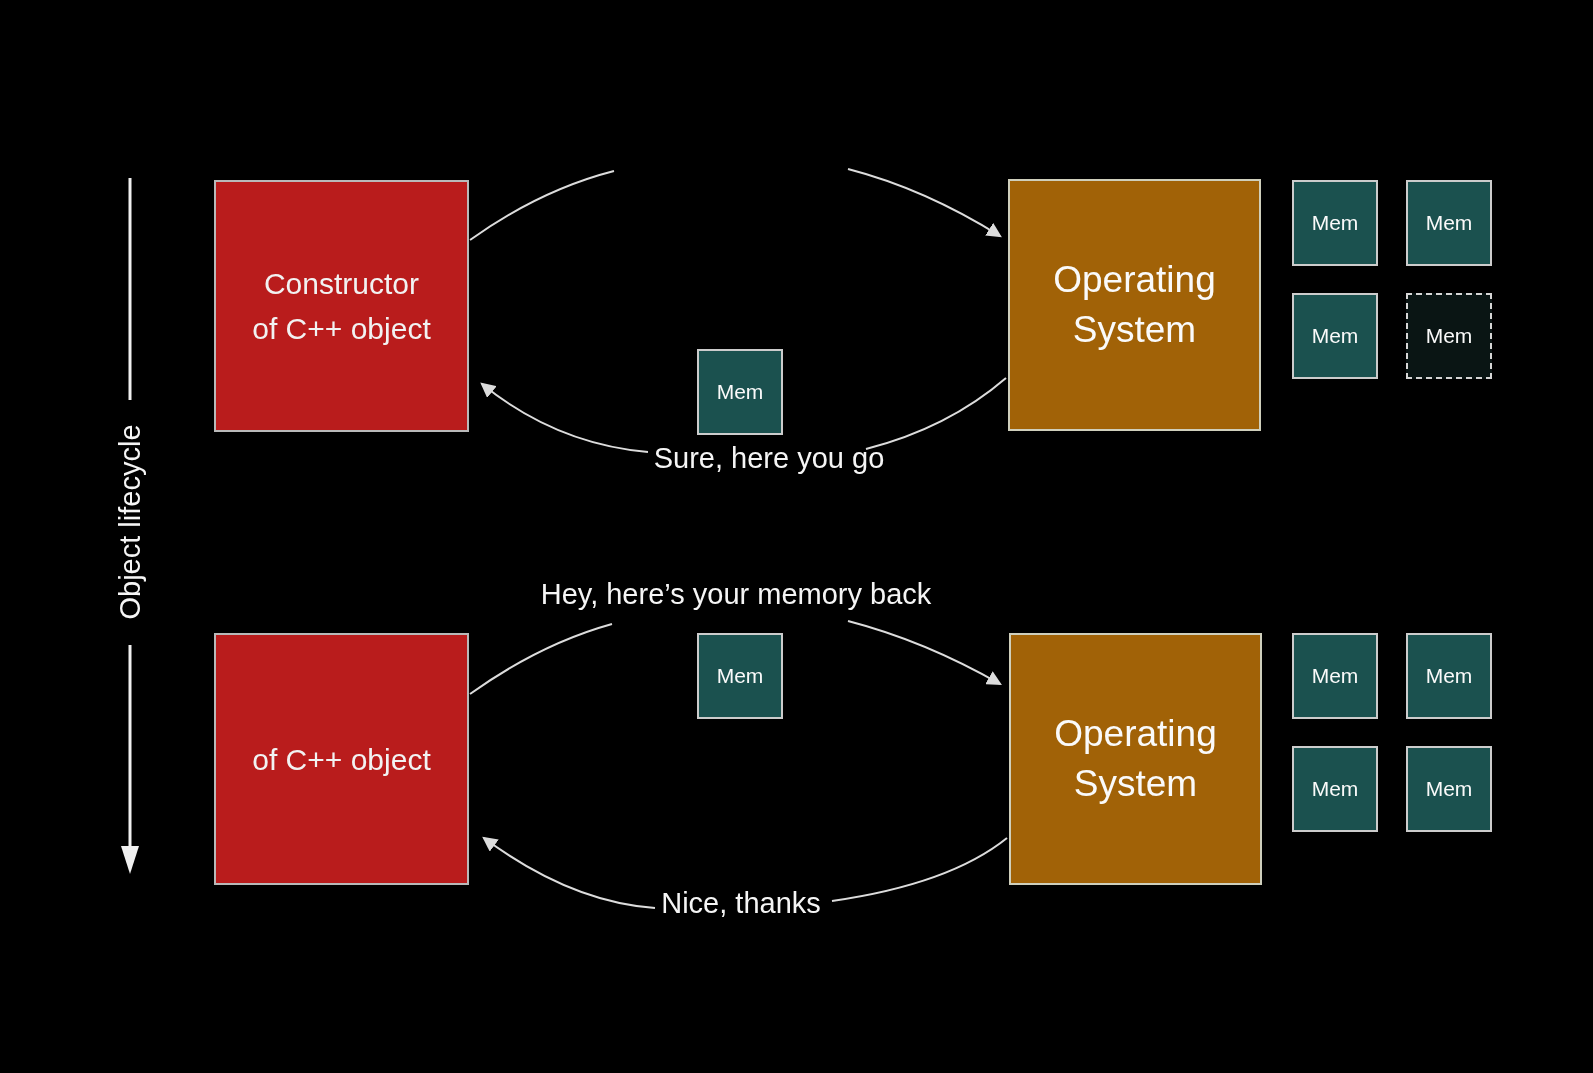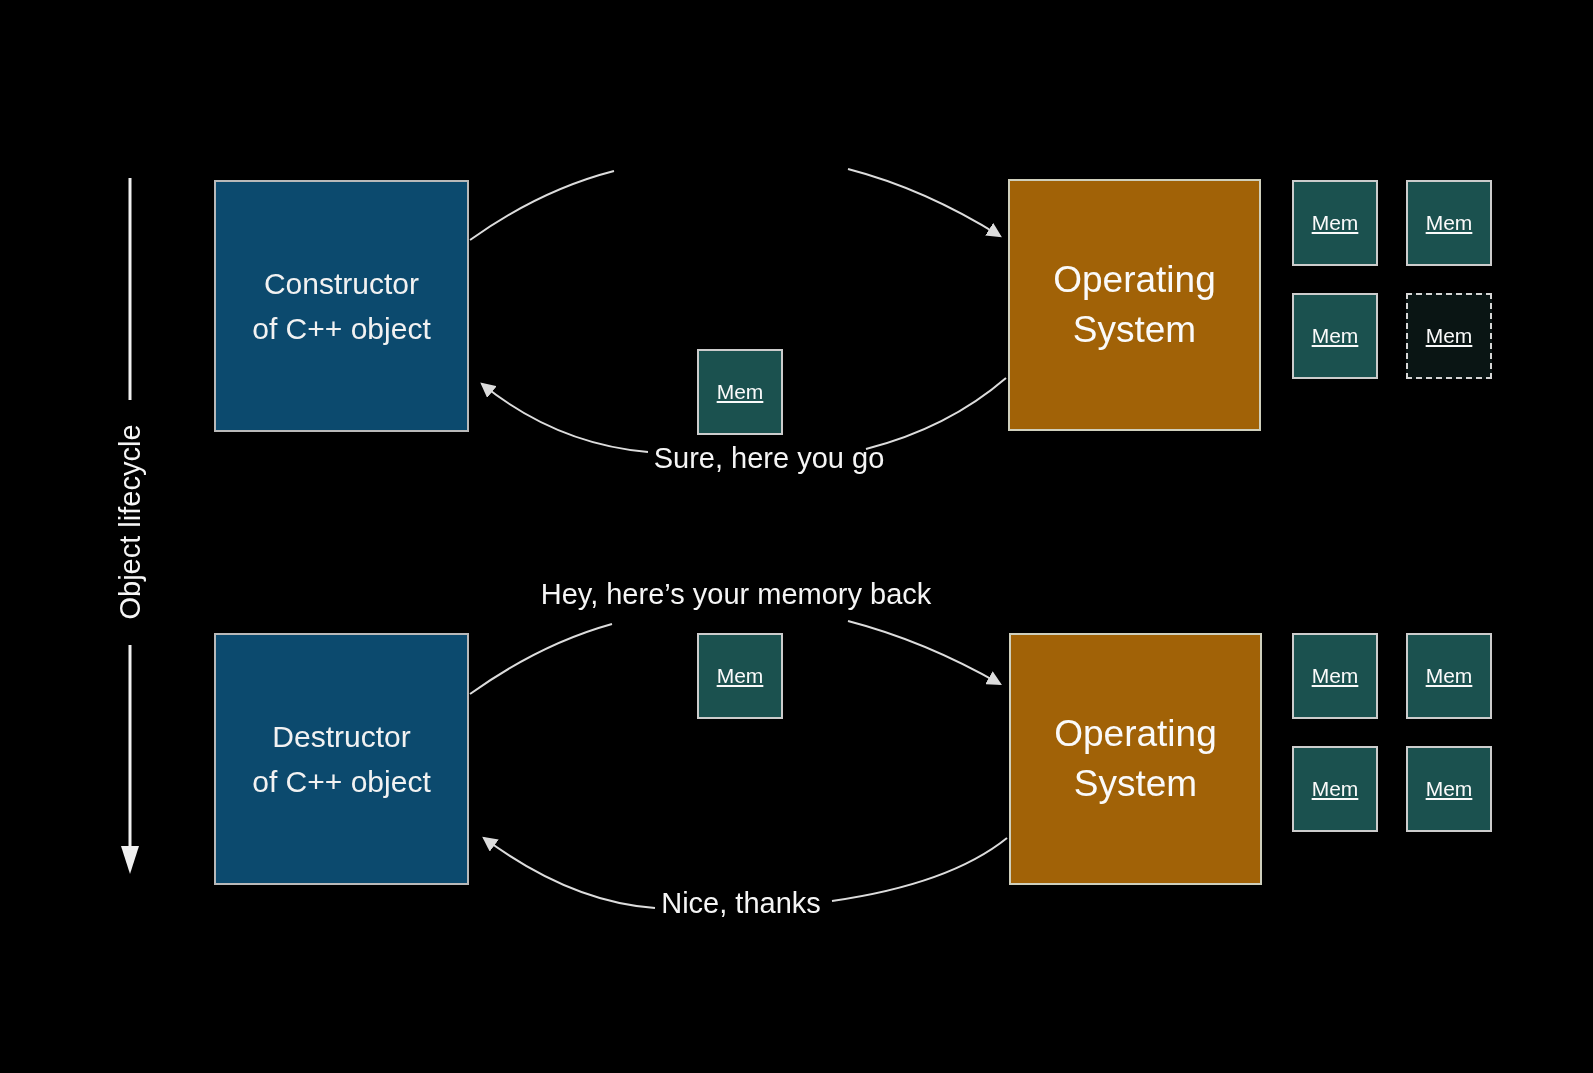--- a/index.html
+++ b/index.html
@@ -30,21 +30,21 @@
   .node {
     position: absolute;
     display: flex;
     align-items: center;
     justify-content: center;
     text-align: center;
     box-sizing: border-box;
   }
   .actor-box {
     width: 255px; height: 252px;
-    background: #0c4a6e;
+    background: #b91c1c;
     border: 2px solid #b9b9b9;
     font-size: 30px;
     line-height: 1.5;
     color: #f2f2f2;
   }
   .os-box {
     width: 253px; height: 252px;
     background: #a16207;
     border: 2px solid #cfcfbc;
     font-size: 37px;
@@ -57,21 +57,20 @@
     position: absolute;
     width: 86px; height: 86px;
     background: #1b514f;
     border: 2px solid #cccccc;
     box-sizing: border-box;
     display: flex;
     align-items: center;
     justify-content: center;
     font-size: 21px;
     color: #fafafa;
-    text-decoration: underline;
   }
   .mem.dashed {
     background: #0a1514;
     border: 2px dashed #d6d6d6;
   }
 
   
   .caption {
     position: absolute;
     transform: translate(-50%, -50%);
@@ -161,21 +160,20 @@
   </div>
   <div class="mem" style="left:1292px; top:293px;">
     <span>Mem</span>
   </div>
   <div class="mem dashed" style="left:1406px; top:293px;">
     <span>Mem</span>
   </div>
 
   <div class="node actor-box abs" style="left:214px; top:633px;">
     <div>
-      <div>Destructor</div>
       <div>of C++ object</div>
     </div>
   </div>
 
   <div class="node os-box abs" style="left:1009px; top:633px;">
     <div>
       <div>Operating</div>
       <div>System</div>
     </div>
   </div>

